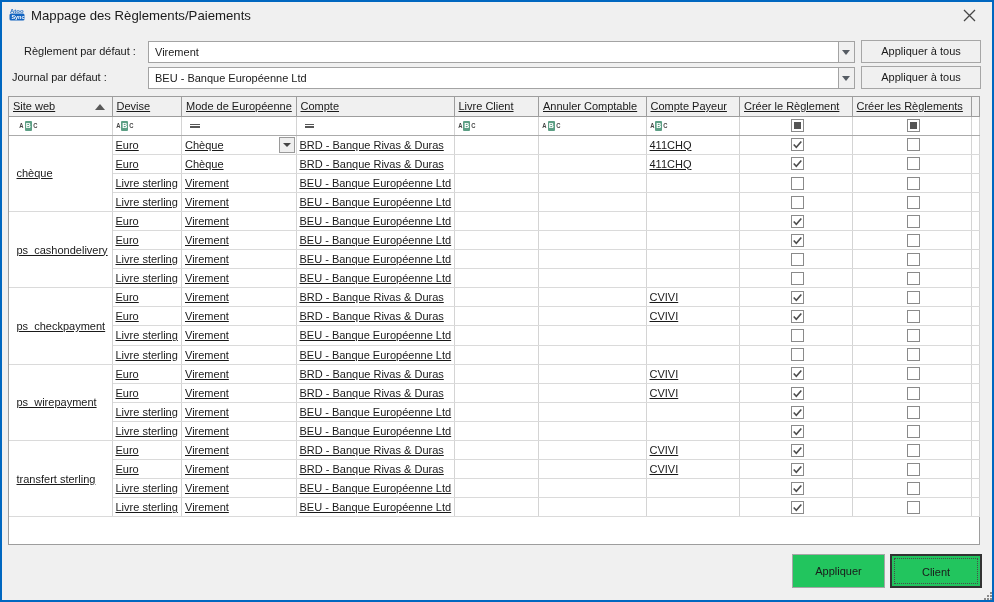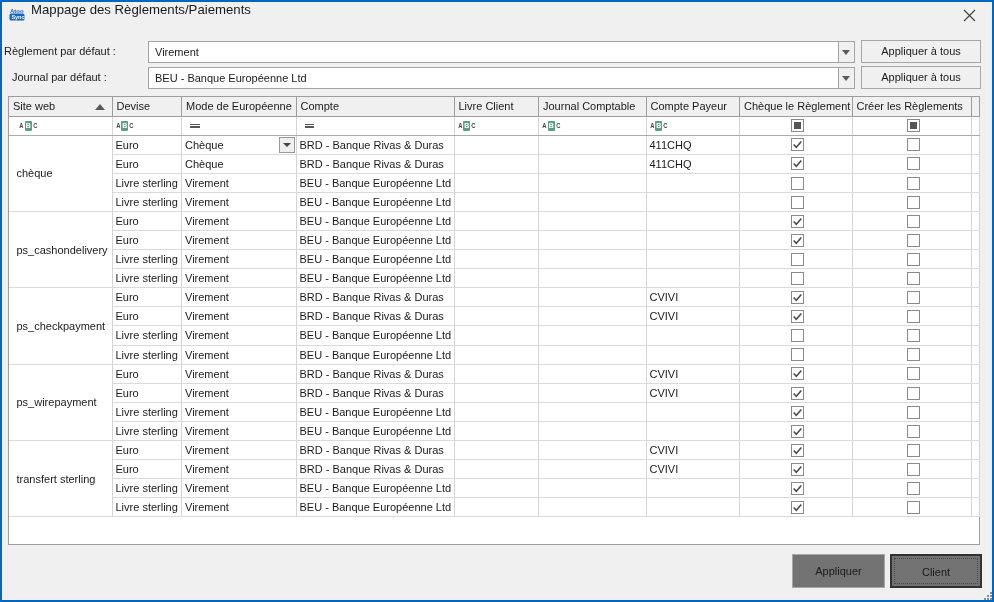--- a/index.html
+++ b/index.html
@@ -1,61 +1,61 @@
 <!DOCTYPE html>
 <html><head><meta charset="utf-8"><title>Mappage des Règlements/Paiements</title>
 <style>
 * { margin:0; padding:0; box-sizing:border-box; }
 html,body { width:994px; height:602px; overflow:hidden; }
 body { background:#f0f0f0; font-family:"Liberation Sans",sans-serif; position:relative; color:#1a1a1a; }
 .frame { position:absolute; left:0; top:0; width:994px; height:602px; border:2px solid #0067c0; pointer-events:none; z-index:50; }
-.title { position:absolute; left:31px; top:2px; font-size:13.2px; color:#1a1a1a; }
+.title { position:absolute; left:31px; top:8px; font-size:13.2px; color:#1a1a1a; }
 .icon { position:absolute; left:9px; top:6px; }
 .closex { position:absolute; left:963px; top:9px; }
 .lbl { position:absolute; font-size:11px; }
 .combo { position:absolute; left:148px; width:707px; height:22px; background:#fff; border:1px solid #a3a3a3; font-size:11px; line-height:20px; padding-left:6px; }
 .combo .dd { position:absolute; right:0; top:0; bottom:0; width:16.5px; background:#f0f0f0; border-left:1px solid #a3a3a3; }
 .tri { position:absolute; left:50%; top:50%; margin-left:-4.5px; margin-top:-2.2px; width:0; height:0; border-left:4.5px solid transparent; border-right:4.5px solid transparent; border-top:5px solid #565c63; }
 .btn { position:absolute; left:861px; width:120px; height:23px; background:#f0f0f0; border:1px solid #a6a6a6; font-size:11px; text-align:center; line-height:21px; }
-.grid { position:absolute; left:8px; top:96px; width:972px; height:449px; background:#fff; border:1px solid #9d9d9d; }
+.grid { position:absolute; left:8px; top:96px; width:972px; height:449px; background:#fff; border:1px solid #9d9d9d;text-decoration:underline; }
 table { border-collapse:collapse; table-layout:fixed; width:970px; }
 td { font-size:11px; padding:0 0 0 3px; white-space:nowrap; overflow:hidden; vertical-align:middle; }
 tr.hd td { height:19px; background:#f0f0f0; border-right:1px solid #9d9d9d; border-bottom:1px solid #9d9d9d; position:relative; padding-left:4px; }
 tr.ft td { height:19px; background:#fff; border-right:1px solid #d4d4d4; border-bottom:1px solid #ababab; }
 tr.dr td { height:19.1px; border-right:1px solid #d4d4d4; border-bottom:1px solid #dadada; }
 td.site { padding-left:7.5px; }
 td.c { text-align:center; padding:0 0 0 4px; }
 td.last, tr.hd td.last { border-right:none; }
 .sort { position:absolute; right:7px; top:7px; width:0; height:0; border-left:5px solid transparent; border-right:5px solid transparent; border-bottom:6px solid #595959; }
 .cb { display:inline-block; width:13px; height:13px; border:1px solid #8a8a8a; background:#fff; vertical-align:middle; position:relative; }
 .cb svg { position:absolute; left:-1px; top:-1px; }
 .cb.ind i { position:absolute; left:2px; top:2px; width:7px; height:7px; background:#555; }
 .abc { display:inline-flex; align-items:center; height:18px; margin-left:0; vertical-align:middle; }
 .abc span { display:inline-block; font-size:6.5px; font-weight:bold; color:#454545; transform:scaleX(.9); }
 .abc .lb { background:#5d9f85; color:#fff; width:7px; height:10px; font-size:7px; text-align:center; line-height:10px; border-radius:1px; margin:0 1px; transform:none; }
 .eq { display:inline-block; width:9.5px; margin-left:5px; vertical-align:middle; transform:translateY(-1px); }
 .eq i { display:block; height:1.4px; background:#575757; margin:1.1px 0; }
 .celldd { position:absolute; right:1px; top:1px; bottom:1px; width:15.5px; background:#efefef; border:1px solid #9a9a9a; }
 .celldd .tri { margin-left:-4px; margin-top:-2px; border-left:4px solid transparent; border-right:4px solid transparent; border-top:4.5px solid #444; }
 td.rel { position:relative; }
-.bbtn { position:absolute; font-size:11px; text-align:center; background:#737373; }
+.bbtn { position:absolute; font-size:11px; text-align:center; background:#22c55e; }
 .grip { position:absolute; left:983px; top:591px; width:11px; height:11px; }
 .grip i { position:absolute; width:2px; height:2px; background:#8a8a8a; }
 </style></head><body>
 <svg class="icon" width="17" height="16" viewBox="0 0 17 16">
   <text x="1" y="6.5" font-size="6" font-weight="bold" fill="#1565c0" font-family="Liberation Sans">Atoo</text>
   <rect x="0.5" y="7.5" width="15" height="7" rx="1.5" fill="#1565c0"></rect>
   <text x="2.4" y="12.8" font-size="5.5" font-weight="bold" fill="#fff" font-family="Liberation Sans">Sync</text>
 </svg>
 <div class="title">Mappage des Règlements/Paiements</div>
 <svg class="closex" width="13" height="13" viewBox="0 0 13 13">
     <path d="M1 1 L12 12 M12 1 L1 12" stroke="#474747" stroke-width="1.3"></path>
   </svg>
 
-<div class="lbl" style="left:4px; top:45px;">Règlement par défaut :</div>
+<div class="lbl" style="left:24px; top:45px;">Règlement par défaut :</div>
 <div class="combo" style="top:41px;">Virement<span class="dd">
       <span class="tri"></span>
     </span></div>
 <div class="btn" style="top:40px;">Appliquer à tous</div>
 
 <div class="lbl" style="left:12px; top:71px;">Journal par défaut :</div>
 <div class="combo" style="top:67px;">BEU - Banque Européenne Ltd<span class="dd">
       <span class="tri"></span>
     </span></div>
 <div class="btn" style="top:66px;">Appliquer à tous</div>
@@ -74,23 +74,23 @@
         <col style="width:119.5px">
         <col style="width:7.5px">
 </colgroup>
 <tbody>
         <tr class="hd">
 <td style="position:relative;">Site web<span class="sort"></span></td>
 <td>Devise</td>
           <td>Mode de Européenne</td>
           <td>Compte</td>
           <td>Livre Client</td>
-          <td>Journal Comptable</td>
+          <td>Annuler Comptable</td>
           <td>Compte Payeur</td>
-          <td>Chèque le Règlement</td>
+          <td>Créer le Règlement</td>
           <td>Créer les Règlements</td>
           <td class="last"></td>
 </tr>
 <tr class="ft">
 <td style="padding-left:10px;"><span class="abc">
               <span class="la">A</span>
               <span class="lb">B</span>
               <span class="lc">C</span>
             </span></td>
           <td><span class="abc">

